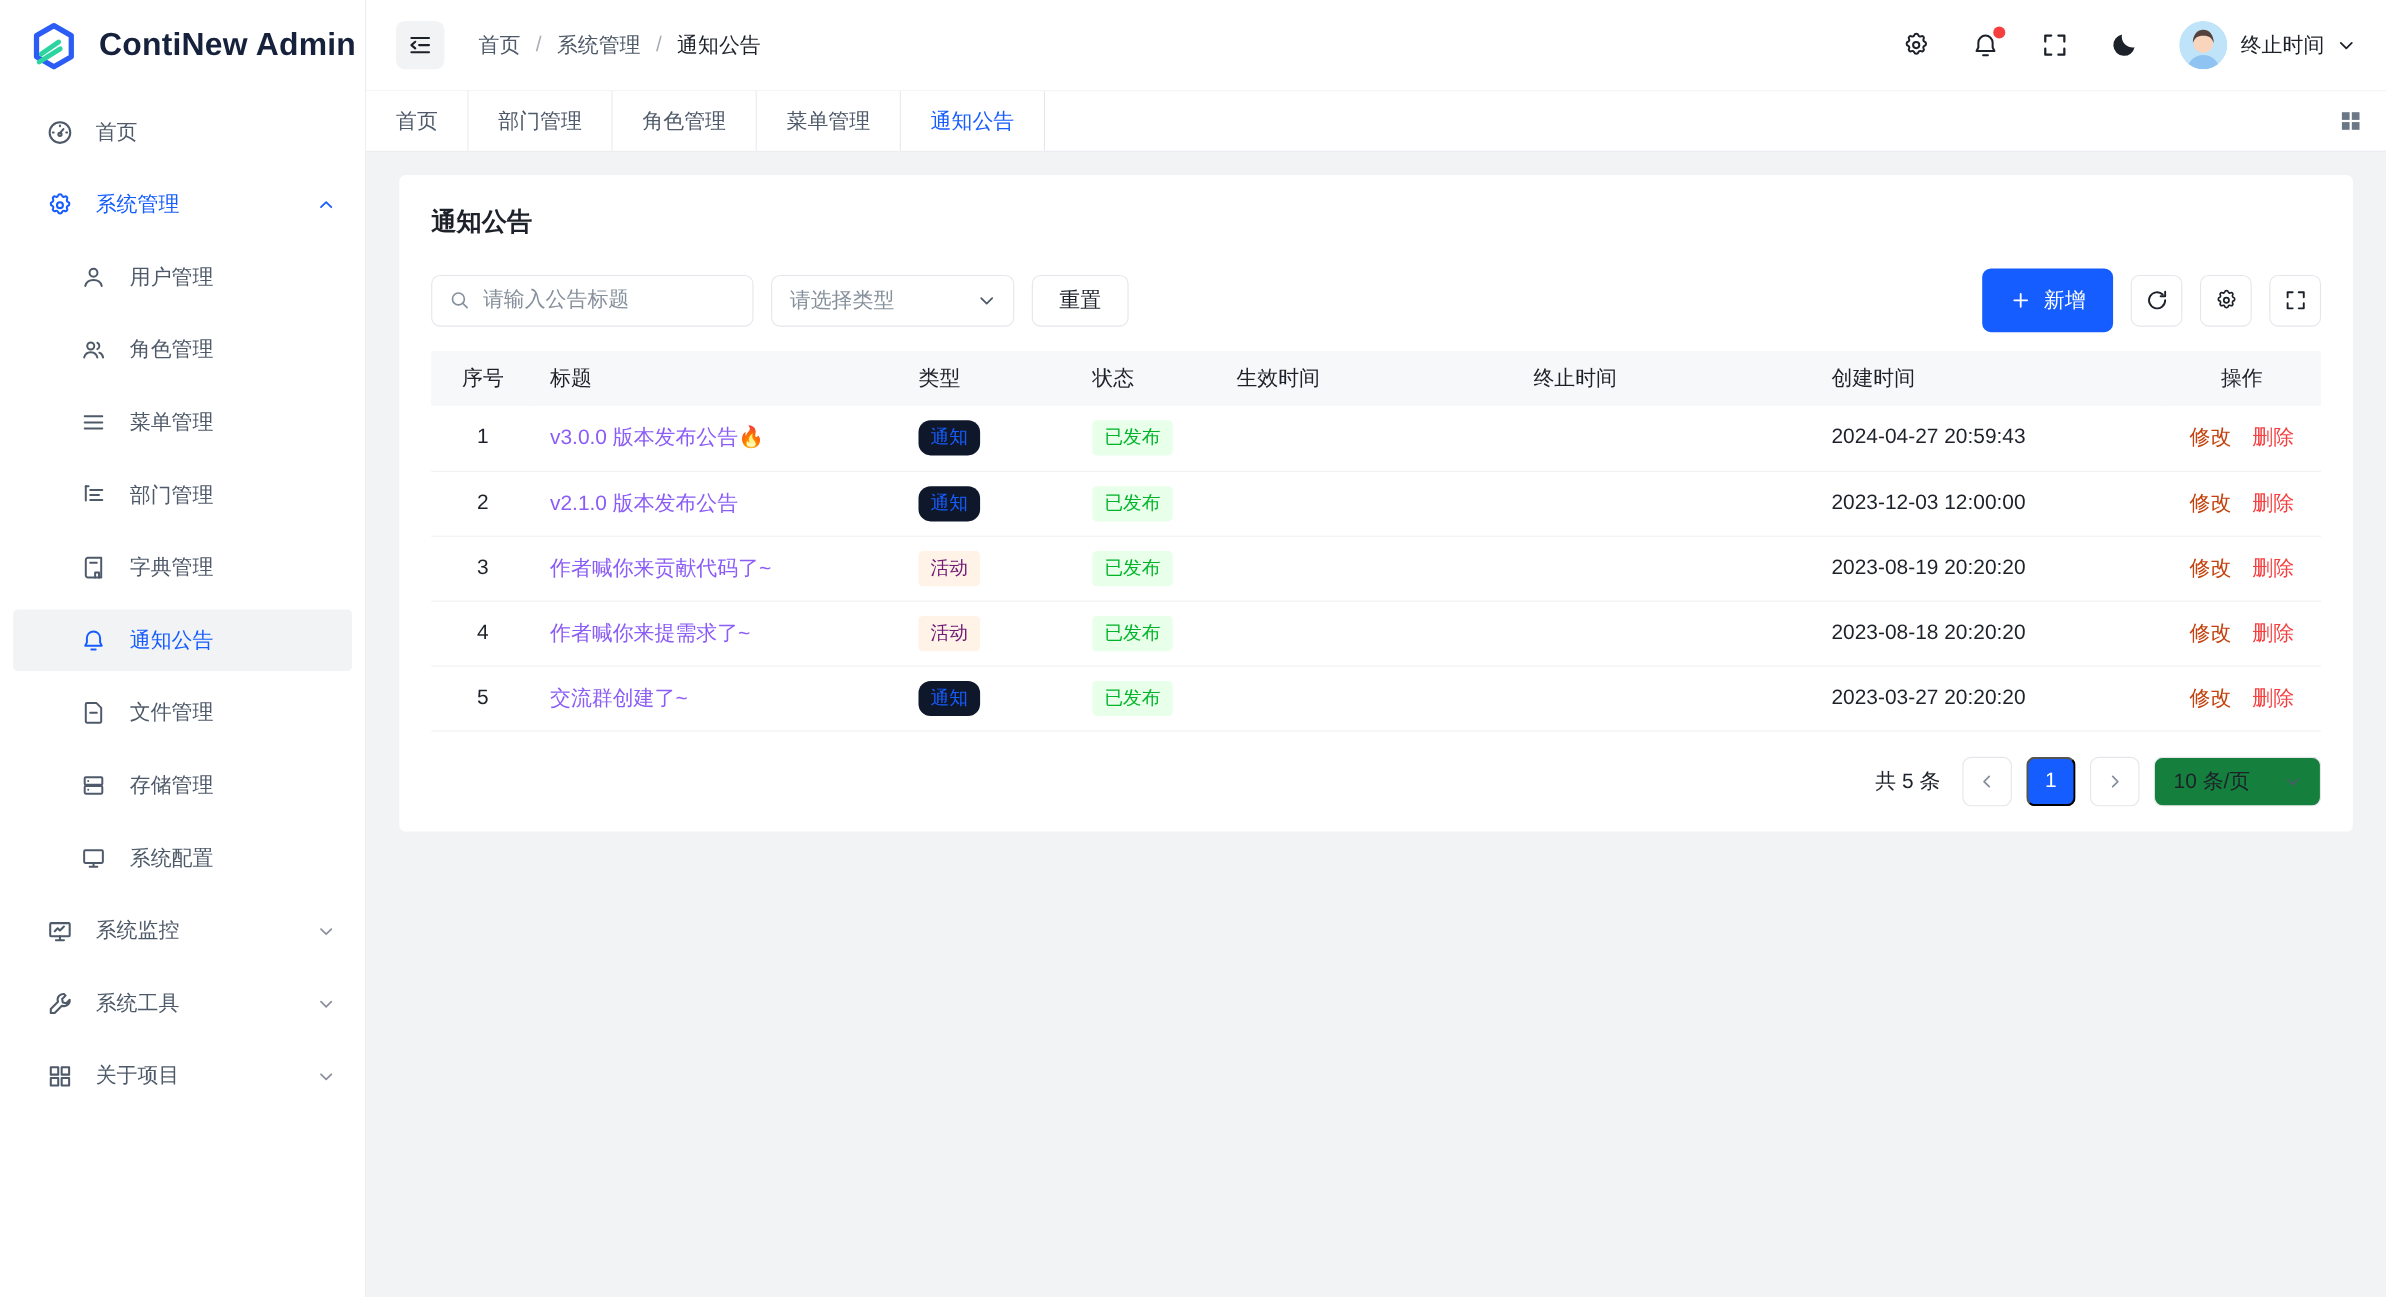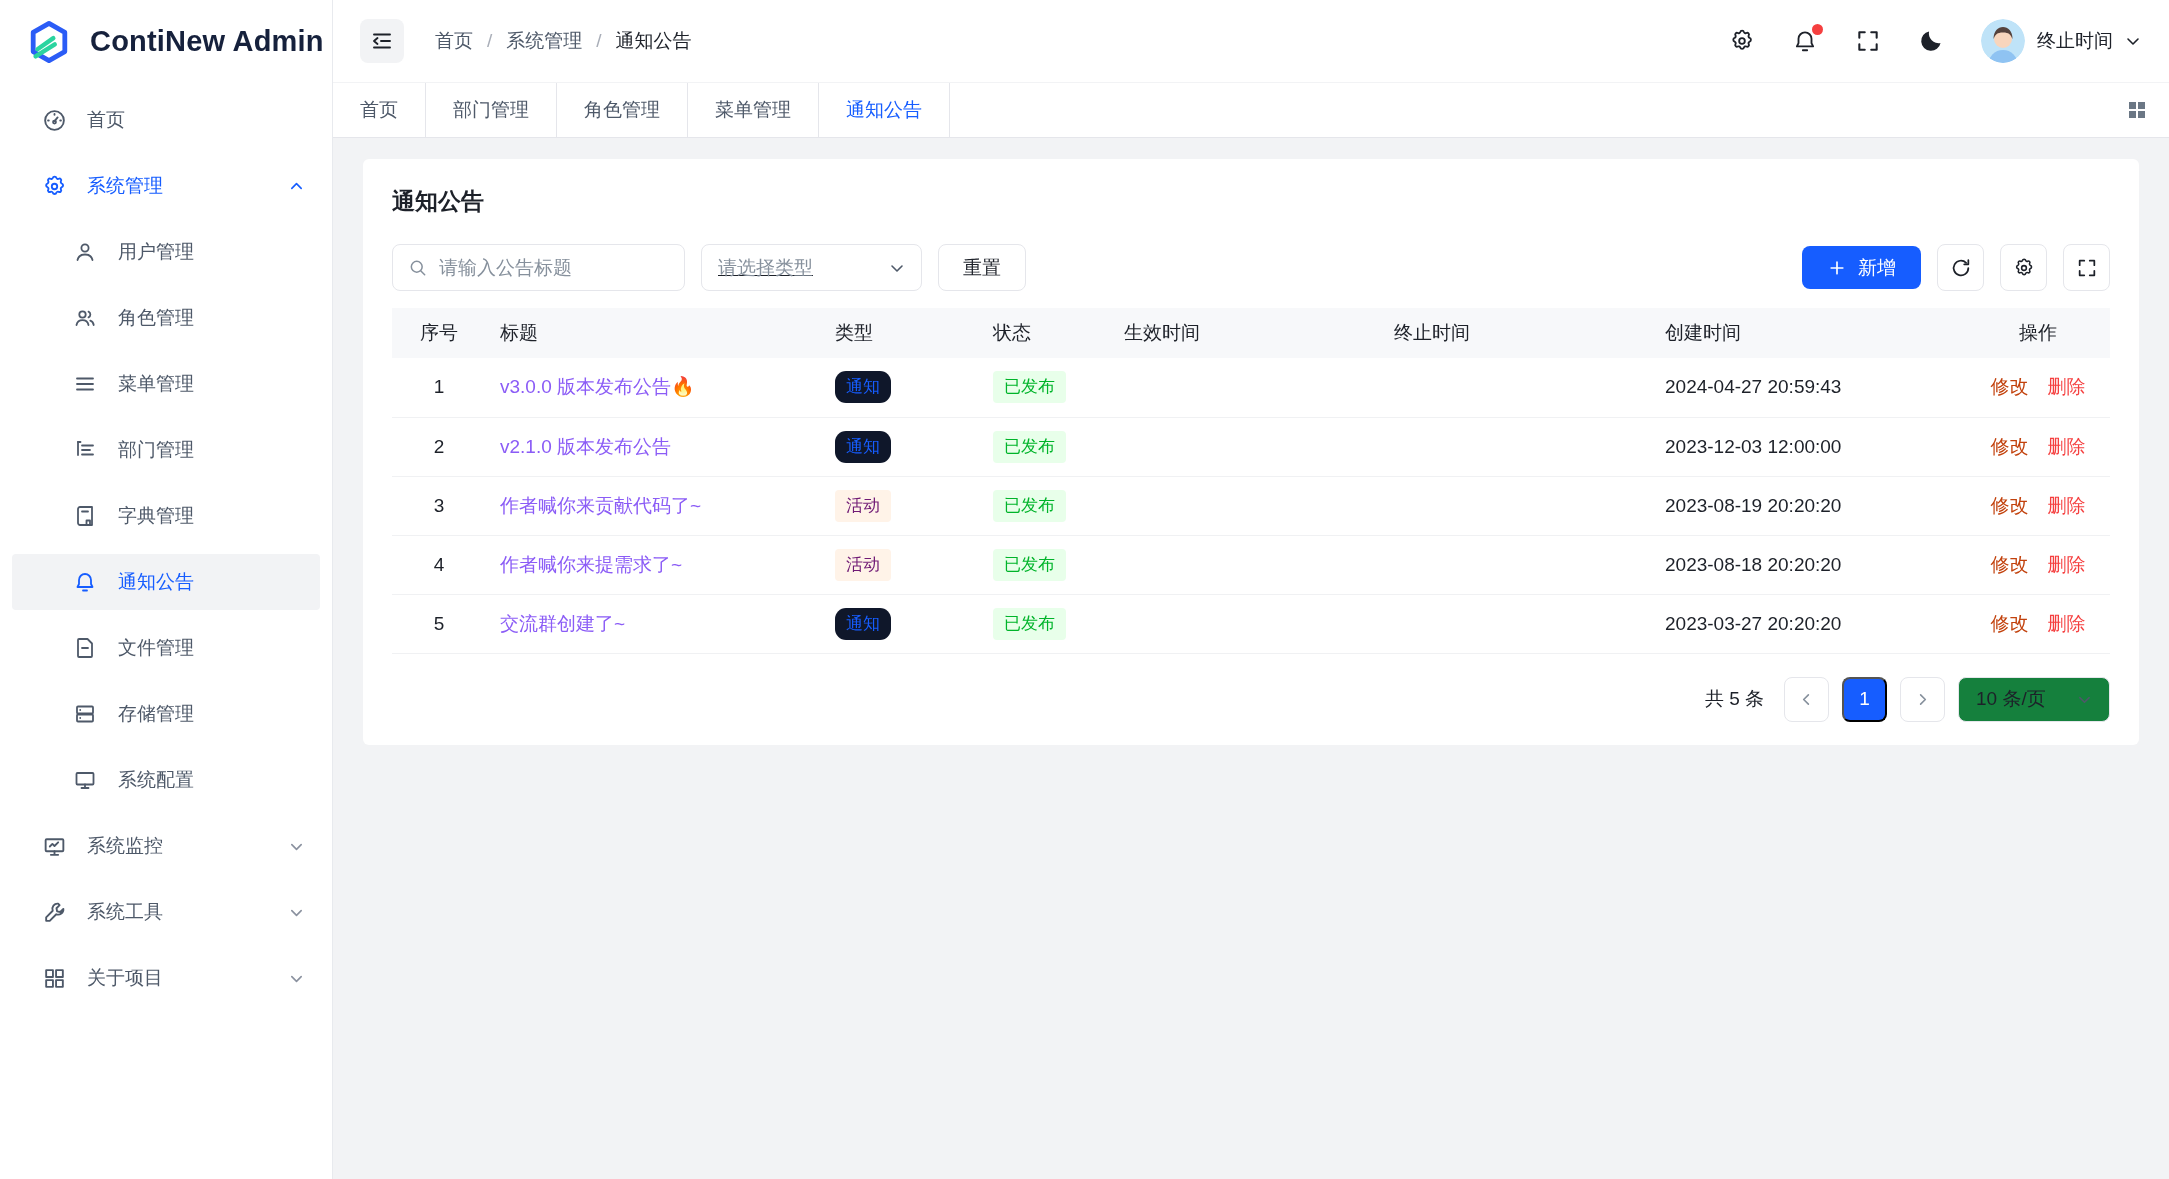--- a/index.html
+++ b/index.html
@@ -79,30 +79,30 @@
     width: 293px; height: 47px; border: 1px solid #e5e6eb; border-radius: 8px;
     display: flex; align-items: center; padding: 0 15px; gap: 11px; background: #fff;
   }
   .search-box input {
     border: none; outline: none; flex: 1; font-size: 19px; color: #1d2129; min-width: 0;
     font-family: inherit; background: transparent;
   }
   .search-box input::placeholder { color: #86909c; }
   .select-box {
     width: 221px; height: 47px; border: 1px solid #e5e6eb; border-radius: 8px;
-    display: flex; align-items: center; padding: 0 16px; gap: 10px; background: #fff; cursor: pointer; text-decoration: underline;
+    display: flex; align-items: center; padding: 0 16px; gap: 10px; background: #fff; cursor: pointer;
   }
   .select-box .sel-text { flex: 1; font-size: 19px; color: #86909c; }
   .btn-plain {
     height: 47px; padding: 0 24px; border: 1px solid #e5e6eb; border-radius: 8px; background: #fff;
     font-size: 19px; color: #1d2129; cursor: pointer; font-family: inherit;
   }
   .toolbar-right { margin-left: auto; display: flex; align-items: center; gap: 16px; }
   .btn-primary {
-    height: 43px; padding: 0 25px; border: none; border-radius: 8px; background: #165dff;
+    height: 58px; padding: 0 25px; border: none; border-radius: 8px; background: #165dff;
     color: #fff; font-size: 19px; display: flex; align-items: center; gap: 11px; cursor: pointer; font-family: inherit;
   }
   .icon-btn {
     width: 47px; height: 47px; border: 1px solid #e5e6eb; border-radius: 8px; background: #fff;
     display: flex; align-items: center; justify-content: center; color: #1d2129; cursor: pointer;
   }
 
   table { width: 100%; border-collapse: collapse; font-size: 19px; table-layout: fixed; }
   thead th {
     background: #f7f8fa; height: 50px; font-weight: 500; color: #1d2129;

